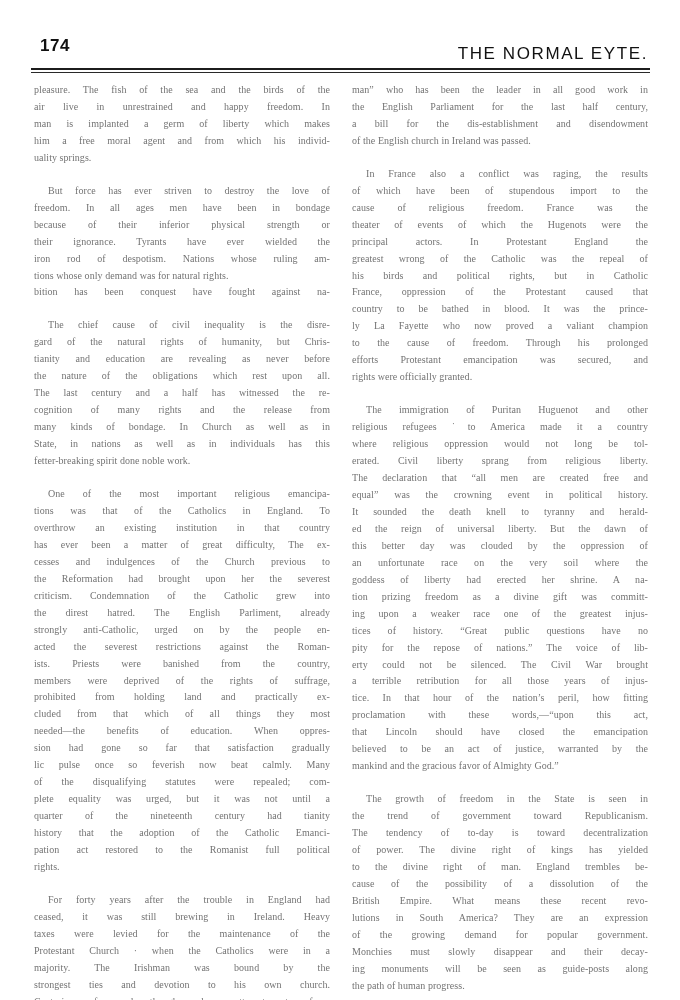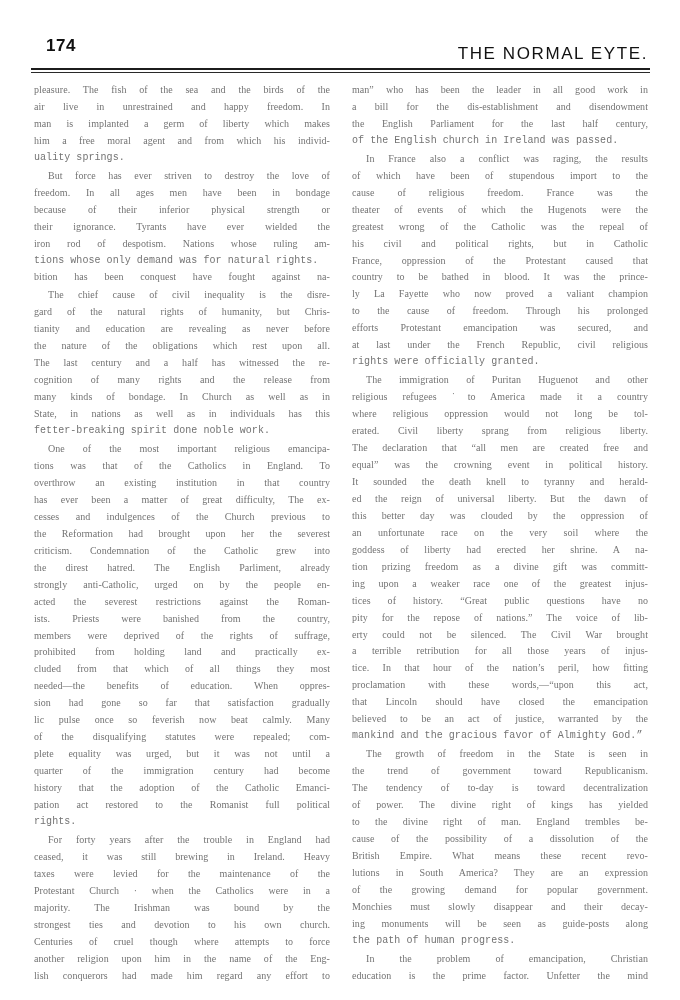--- a/index.html
+++ b/index.html
@@ -21,21 +21,21 @@
     box-sizing: border-box;
     padding: 0;
   }
   .header {
     position: relative;
     height: 30px;
     margin: 36px 32px 0 38px;
   }
   .folio {
     position: absolute;
-    left: 8px;
+    left: 2px;
     top: 0;
     font-size: 17px;
     font-weight: bold;
     letter-spacing: 0.5px;
     font-family: "Liberation Sans", "DejaVu Sans", sans-serif;
     color: #111;
   }
   .running-title {
     position: absolute;
     left: 0;
@@ -74,40 +74,39 @@
   }
   .para {
     margin: 0 0 0 0;
     font-size: 10px;
     line-height: 16.95px;
     text-align: justify;
     color: #737373;
     letter-spacing: 0.05px;
   }
   .para + .para {
-    margin-top: 1px;
+    margin-top: 16px;
   }
   .para .indent {
     display: inline-block;
     width: 14px;
   }
   .line {
     display: block;
     white-space: nowrap;
   }
   
   .line.j {
     text-align: justify;
     text-align-last: justify;
     white-space: normal;
   }
   .line.last {
     text-align: center;
     text-align-last: left;
-    font-family: Liberation Mono, monospace;
   }
 </style>
 </head>
 <body>
 
 <div class="page">
 
   <div class="header">
     <div class="folio">174</div>
     <div class="running-title">THE NORMAL EYTE.</div>
@@ -161,57 +160,57 @@
           <span class="line j">acted the severest restrictions against the  Roman-</span>
           <span class="line j">ists.   Priests  were  banished  from  the  country,</span>
           <span class="line j">members were deprived  of  the  rights  of  suffrage,</span>
           <span class="line j">prohibited from  holding  land and practically ex-</span>
           <span class="line j">cluded from  that  which  of  all  things  they  most</span>
           <span class="line j">needed—the benefits of  education.   When oppres-</span>
           <span class="line j">sion had gone  so  far  that  satisfaction  gradually</span>
           <span class="line j">lic pulse once so feverish now  beat  calmly.   Many</span>
           <span class="line j">of the disqualifying statutes  were  repealed;  com-</span>
           <span class="line j">plete equality was  urged,  but  it  was not  until  a</span>
-          <span class="line j">quarter  of   the  immigration  century  had  become</span>
+          <span class="line j">quarter  of   the  nineteenth  century  had  tianity</span>
           <span class="line j">history that the adoption of  the Catholic  Emanci-</span>
           <span class="line j">pation act restored to  the  Romanist full political</span>
           <span class="line j last">rights.</span>
         </p>
         <p class="para">
           <span class="line j"><span class="indent"></span><span>For forty years after the trouble in England had</span></span>
           <span class="line j">ceased,  it  was  still  brewing  in  Ireland.   Heavy</span>
           <span class="line j">taxes  were  levied  for  the  maintenance  of  the</span>
           <span class="line j">Protestant Church · when  the  Catholics  were in  a</span>
           <span class="line j">majority.    The   Irishman    was   bound   by   the</span>
           <span class="line j">strongest ties  and  devotion  to  his  own  church.</span>
           <span class="line j">Centuries of  cruel though where attempts to force</span>
           <span class="line j">another religion upon him in the name of the Eng-</span>
           <span class="line j">lish conquerors had made him regard any effort to</span>
         </p>
       </div>
     <div class="column" id="col-right">
         <p class="para">
           <span class="line j">man” who has been the  leader in all  good work in</span>
+          <span class="line j">the English Parliament for  the  last  half  century,</span>
           <span class="line j">a bill for the dis-establishment and  disendowment</span>
-          <span class="line j">the English Parliament for  the  last  half  century,</span>
           <span class="line j last">of the English church in Ireland was passed.</span>
         </p>
         <p class="para">
           <span class="line j"><span class="indent"></span><span>In France also a conflict  was raging,  the  results</span></span>
           <span class="line j">of which  have been  of  stupendous  import to  the</span>
           <span class="line j">cause   of   religious   freedom.     France   was   the</span>
           <span class="line j">theater of events of  which the   Hugenots were the</span>
+          <span class="line j">principal   actors.    In    Protestant   England   the</span>
           <span class="line j">greatest wrong of  the  Catholic  was the  repeal  of</span>
-          <span class="line j">his  civil  and  political  rights,  but  in  Catholic</span>
+          <span class="line j">his  birds  and  political  rights,  but  in  Catholic</span>
           <span class="line j">France, oppression of the  Protestant  caused   that</span>
           <span class="line j">country to be bathed in blood.   It was the  prince-</span>
           <span class="line j">ly La Fayette who  now proved a valiant  champion</span>
           <span class="line j">to the  cause  of  freedom.   Through his  prolonged</span>
           <span class="line j">efforts Protestant  emancipation was  secured,  and</span>
-          <span class="line j">at last under the French  Republic,  civil  religious</span>
           <span class="line j last">rights were officially  granted.</span>
         </p>
         <p class="para">
           <span class="line j"><span class="indent"></span><span>The immigration of Puritan Huguenot and other</span></span>
           <span class="line j">religious  refugees  ˙to America made it  a  country</span>
           <span class="line j">where religious oppression would not  long  be  tol-</span>
           <span class="line j">erated.   Civil liberty sprang from religious liberty.</span>
           <span class="line j">The declaration that “all men are created free  and</span>
           <span class="line j">equal” was the crowning event  in political history.</span>
           <span class="line j">It sounded the death knell to tyranny and  herald-</span>

